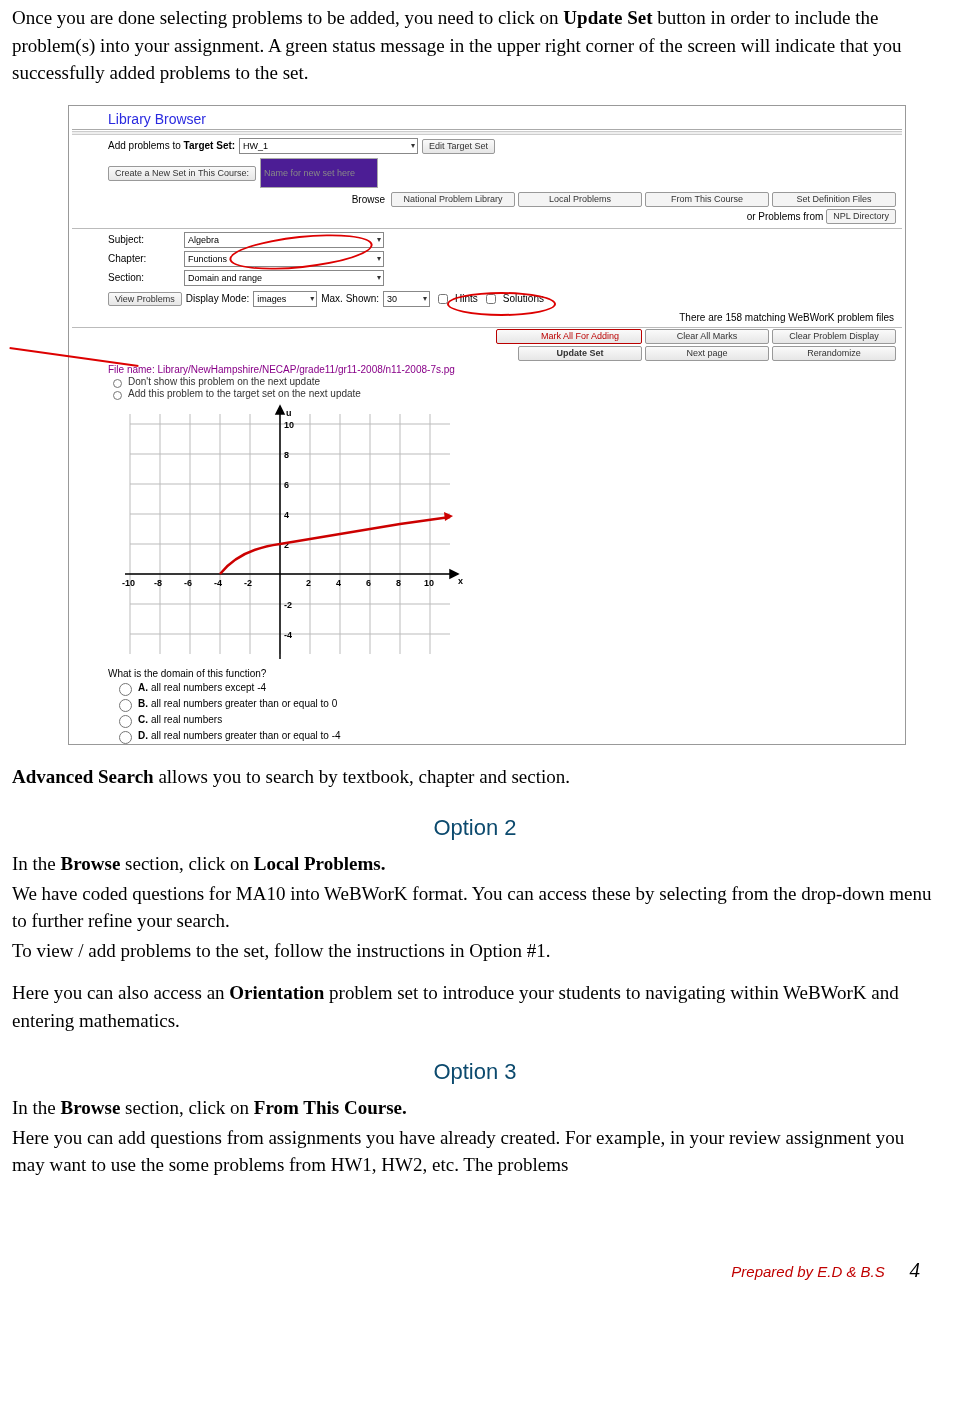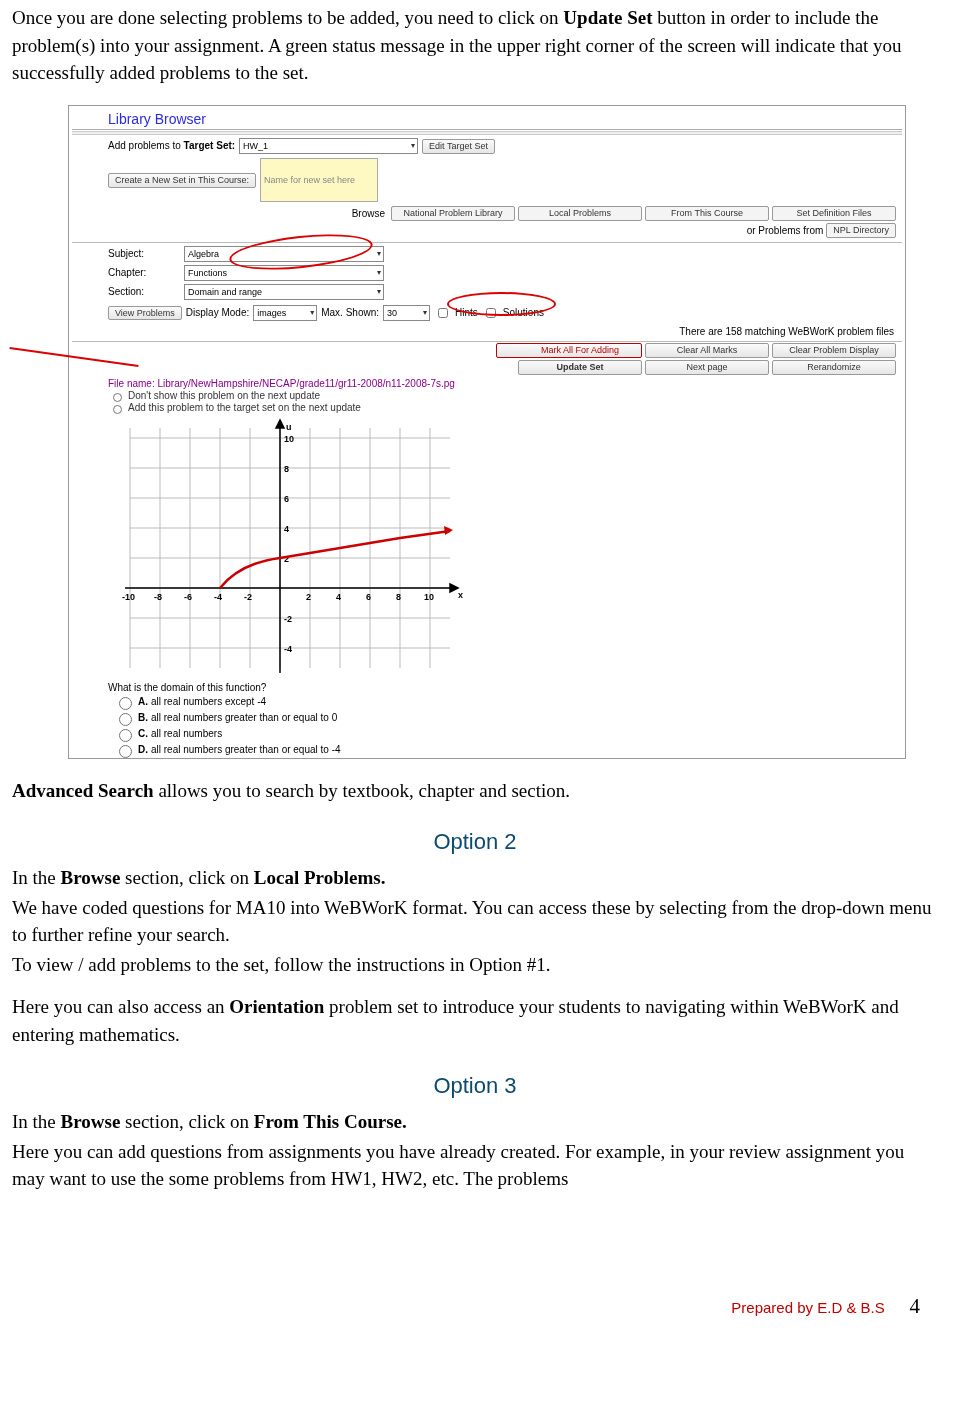--- a/index.html
+++ b/index.html
@@ -19,23 +19,24 @@
     font-size: 22px;
     color: #0c4a6e;
     margin: 22px 0 6px 0;
     font-weight: 400;
     text-align: center;
   }
   .body-para { margin: 0 0 2px 0; }
   .body-block { margin: 15px 0 8px 0; }
   .footer {
     position: relative;
-    margin-top: 98px;
+    margin-top: 76px;
     text-align: right;
     padding-right: 18px;
+    font-style: italic;
   }
   .footer .prep {
     font-family: "Comic Sans MS", cursive, sans-serif;
     color: #c00000;
     font-size: 15px;
     margin-right: 20px;
   }
   .footer .page-num {
     font-family: "Times New Roman", serif;
     font-size: 21px;
@@ -75,21 +76,21 @@
   }
   .btn.wide { min-width:110px; text-align:center; }
   .btn.tab { background:#f4f4f4; }
   .btn.red { color:#b00; border-color:#b00;padding-left:28px; }
   .sel {
     border:1px solid #888; background:#fff; padding:0 14px 0 3px; font-size:9px;
     min-width:110px; position:relative; display:inline-block; height:14px; line-height:14px;
   }
   .sel::after { content:"▾"; position:absolute; right:2px; top:0; font-size:8px; color:#333;}
   .textin {
-    border:1px solid #aaa; background:#fef9c3; padding:14px 3px; font-size:9px; min-width:110px; height:14px; line-height:14px;
+    border:1px solid #aaa; background:#4c1d95; padding:7px 3px; font-size:9px; min-width:110px; height:14px; line-height:14px;
     color:#888;
   }
   .lbl { font-size:10px; }
   .browse-row { justify-content:flex-end; padding-right:6px; gap:3px;}
   .browse-row .lbl-b { font-weight:400; margin-right:3px;}
   .match-text { text-align:right; padding:3px 8px 3px 0; font-size:10px; }
   .filter-grid {
     display:grid; grid-template-columns: 70px 200px; row-gap:3px; column-gap:6px;
     padding:3px 0 3px 36px; align-items:center;
   }

